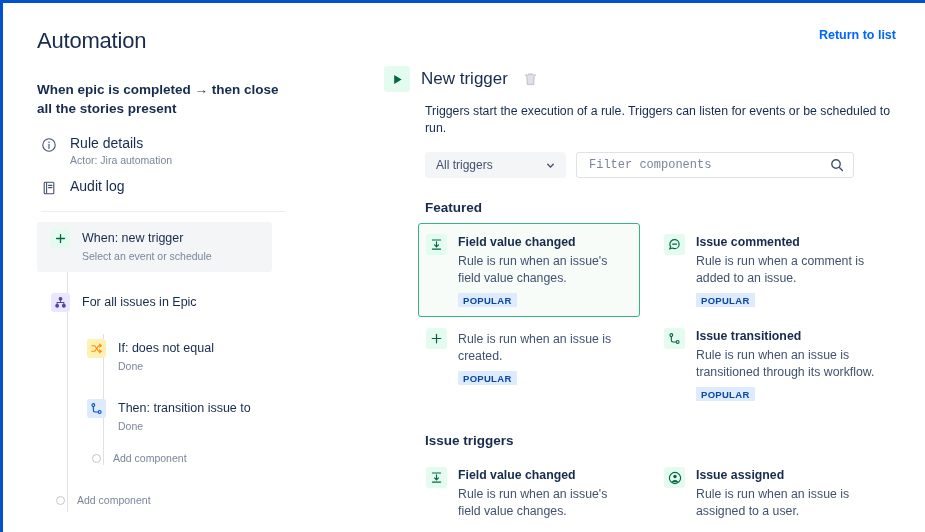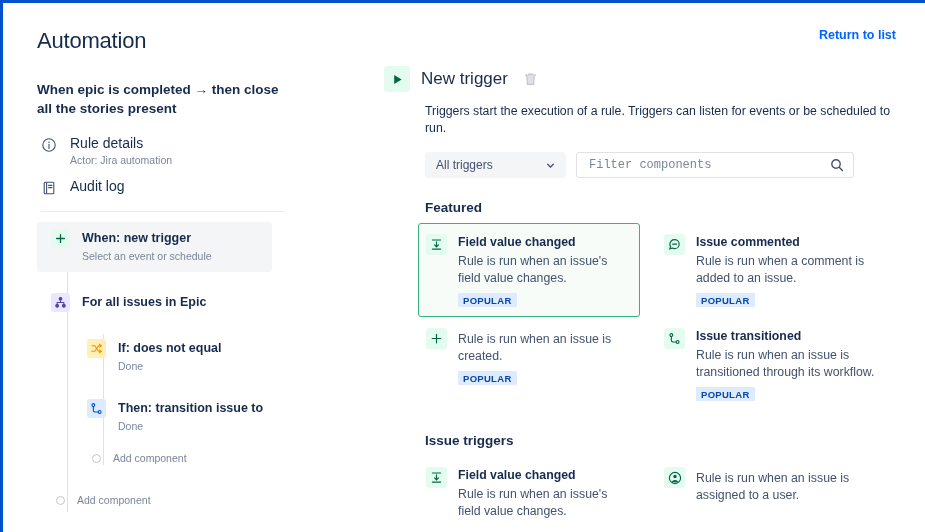--- a/index.html
+++ b/index.html
@@ -117,21 +117,21 @@
     display: flex;
     align-items: center;
     justify-content: center;
   }
   .node-ico svg { display:block; }
   .node-txt { padding-top: 1px; }
   .node-title {
     font-size: 12.5px;
     color: #172b4d;
     line-height: 16px;
-    font-weight: 700;
+    font-weight: 400;
   }
   .node-sub {
     font-size: 10.5px;
     color: #7a869a;
     line-height: 16px;
     margin-top: 2px;
   }
   .node.indent { margin-left: 36px; }
   .add-row {
     display: flex;
@@ -541,20 +541,21 @@
 
       <div class="card">
         <span class="card-ico">
           <svg width="14" height="14" viewBox="0 0 14 14" fill="none" stroke="#006644" stroke-width="1.15">
             <circle cx="7" cy="7" r="5.6"></circle>
             <circle cx="7" cy="5.5" r="1.7" fill="#006644" stroke="none"></circle>
             <path d="M3.6 11.3a3.6 3.6 0 0 1 6.8 0" fill="#006644" stroke="none"></path>
           </svg>
         </span>
         <div class="card-body">
+          <div class="card-title">Issue assigned</div>
           <div class="card-desc">Rule is run when an issue is assigned to a user.</div>
         </div>
       </div>
 
       <div class="card">
         
         
       </div>
 
       <div class="card">

